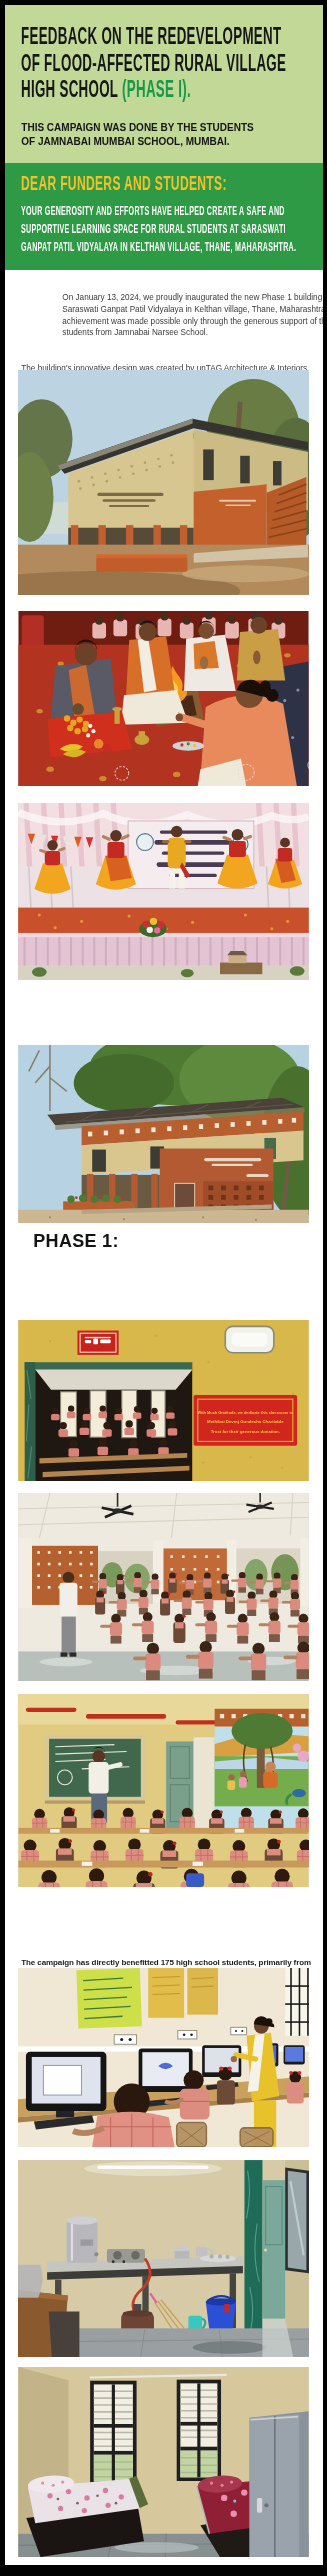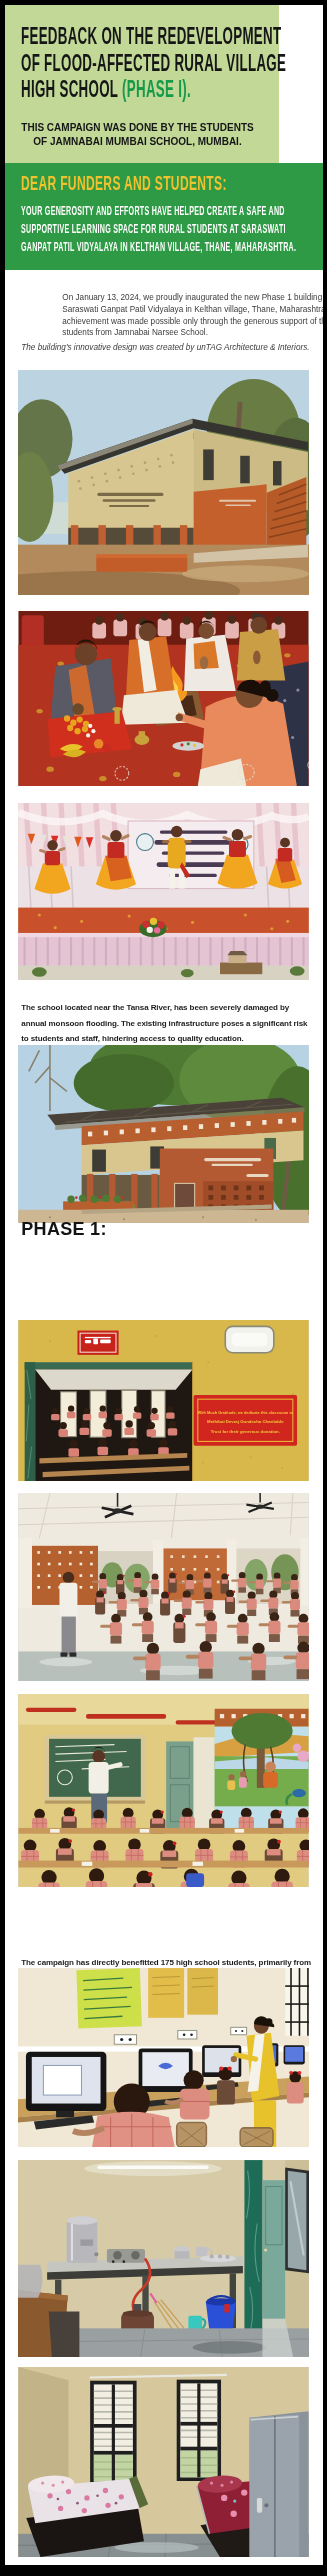--- a/index.html
+++ b/index.html
@@ -1,24 +1,24 @@
 <!DOCTYPE html>
 <html style="font-size:8.5px"><head>
 <meta charset="utf-8">
 <style>
   html,body{margin:0;padding:0;background:#000;}
   .page{position:relative;width:328px;height:2576px;background:#000;font-family:"Liberation Sans",sans-serif;overflow:hidden;}
   .canvas{position:absolute;left:5.3px;top:5.3px;width:318px;height:2560px;background:#fff;overflow:hidden;}
-  .header{position:absolute;left:0;top:0;width:274px;height:158px;}
+  .header{position:absolute;left:0;top:0;width:318px;height:158px;}
   .banner{position:absolute;left:0;top:158px;width:318px;height:107px;}
   .squeeze{display:block;transform-origin:left top;white-space:nowrap;}
   .title{position:absolute;left:16px;top:18px;}
   .title .squeeze{transform:scaleX(0.58);font-size:23px;line-height:26.4px;font-weight:800;color:#161616;letter-spacing:0.5px;}
   .title .hl{letter-spacing:0.5px;}
-  .subtitle{position:absolute;left:16px;top:116px;font-size:10px;line-height:13.7px;font-weight:800;color:#161616;text-align:center;}
+  .subtitle{position:absolute;left:16px;top:116px;font-size:10px;line-height:13.7px;font-weight:800;color:#161616;}
   .banner-heading{position:absolute;left:16px;top:8.5px;}
   .banner-heading .squeeze{transform:scaleX(0.62);font-size:19.5px;line-height:23px;font-weight:800;letter-spacing:0.5px;}
   .banner-body{position:absolute;left:16px;top:39px;}
   .banner-body .squeeze{transform:scaleX(0.52);font-size:13.7px;line-height:18px;font-weight:700;color:#ffffff;letter-spacing:0.5px;}
   .para{position:absolute;left:16px;width:293px;font-size:8.2px;line-height:11.6px;color:#3c3c3c;}
   .para.b{font-size:8px;font-weight:700;line-height:15.3px;color:#1e1e1e;letter-spacing:-0.1px;}
   .para.tight{line-height:12.7px;}
   .phase-head{position:absolute;left:16px;top:1214px;font-size:18px;font-weight:800;color:#141414;letter-spacing:0.3px;}
   .photo{position:absolute;left:13.2px;width:291px;margin:0;overflow:hidden;background:#ddd;}
   .photo svg{display:block;}
@@ -26,21 +26,21 @@
   #p2{top:606px;height:175px;}
   #p3{top:798px;height:177px;}
   #p4{top:1040px;height:178px;}
   #p5{top:1315px;height:161px;}
   #p6{top:1488px;height:188px;}
   #p7{top:1689px;height:193px;}
   #p8{top:1963px;height:179px;}
   #p9{top:2155px;height:197px;}
   #p10{top:2362px;height:190px;}
   #para1{top:279px;margin-left:41px;}
-  #para2{top:329px;font-style:italic;}
+  #para2{top:350px;}
   #flood{top:987px;}
   #phase-body{top:1245px;}
   #impact{top:1927px;margin-top:25px;}
 </style>
 </head>
 <body>
 
 <div class="page">
  <div class="canvas">
 
@@ -409,21 +409,20 @@
         <ellipse cx="255" cy="238" rx="26" ry="16" fill="#3a6b2a"></ellipse>
         <circle cx="242" cy="230" r="7" fill="#c83030"></circle>
             <circle cx="256" cy="224" r="7" fill="#e8c030"></circle>
             <circle cx="270" cy="231" r="7" fill="#c83030"></circle>
             <circle cx="249" cy="240" r="6" fill="#f2f2e8"></circle>
             <circle cx="263" cy="241" r="6" fill="#e86a9a"></circle>
       </g>
     </svg>
   </figure>
 
-  <p class="para b" id="flood">The school located near the Tansa River, has been severely damaged by annual monsoon flooding. The existing infrastructure poses a significant risk to students and staff, hindering access to quality education.</p>
 
   <figure class="photo" id="p4" aria-label="Front view of the new school building">
     <svg width="291" height="178" viewBox="0 0 550 337" xmlns="http://www.w3.org/2000/svg">
       <rect width="550" height="337" fill="#b7d3e3"></rect>
       <g stroke="#8a8070" stroke-width="3" fill="none">
             <path d="M60,0 v125 M60,40 l-28,32 M60,62 l32,26 M40,10 l-20,40"></path>
           </g>
       <ellipse cx="300" cy="42" rx="165" ry="72" fill="#4f7a33"></ellipse>
       <ellipse cx="200" cy="72" rx="95" ry="55" fill="#456b2c"></ellipse>
       <ellipse cx="420" cy="66" rx="115" ry="80" fill="#5d8a3d"></ellipse>
@@ -515,21 +514,21 @@
       <polygon points="120,312 480,302 480,310 120,320" fill="#b5a584"></polygon>
       <g fill="#9a8a6c">
             <circle cx="60" cy="326" r="2"></circle>
             <circle cx="200" cy="330" r="2"></circle>
             <circle cx="350" cy="326" r="2"></circle>
             <circle cx="450" cy="331" r="2"></circle>
           </g>
     </svg>
   </figure>
 
-  <h2 class="phase-head" style="margin:0;">PHASE 1:</h2>
+  <h2 class="phase-head" style="margin:12px;">PHASE 1:</h2>
 
   <figure class="photo" id="p5" aria-label="Classroom entrance with dedication plaque">
     <svg width="291" height="161" viewBox="0 0 550 305" xmlns="http://www.w3.org/2000/svg">
       <rect width="550" height="305" fill="#d9b84b"></rect>
       <g fill="#c6a83e">
             <circle cx="60" cy="40" r="2"></circle>
             <circle cx="260" cy="30" r="2"></circle>
             <circle cx="360" cy="80" r="2"></circle>
             <circle cx="480" cy="60" r="2"></circle>
             <circle cx="520" cy="140" r="2"></circle>

